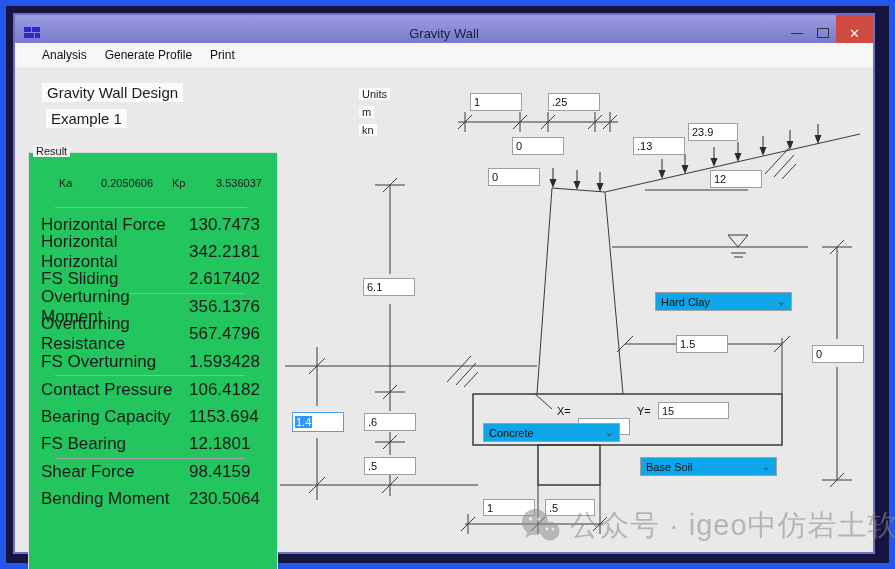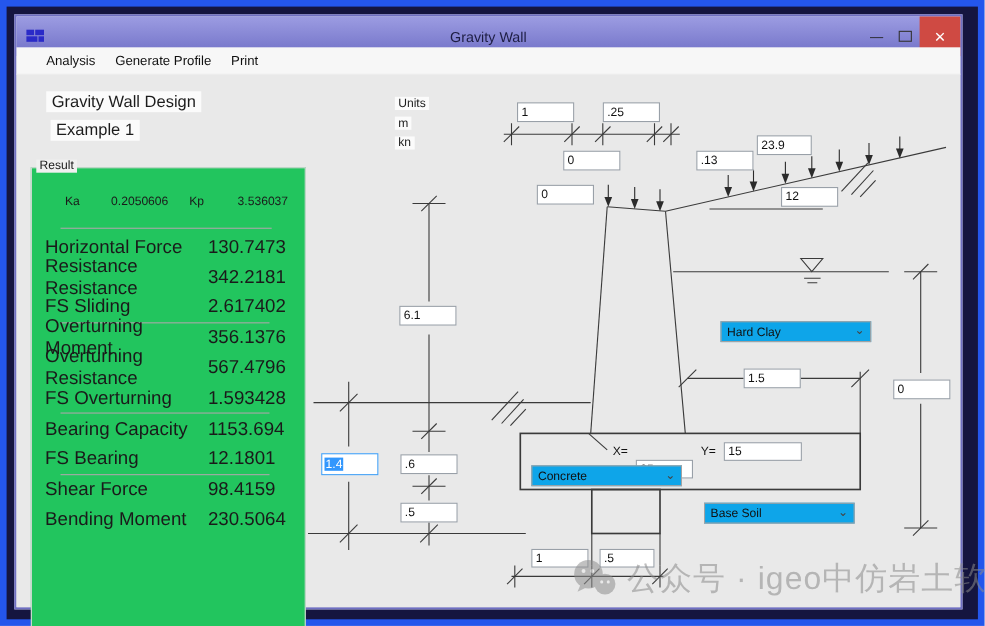--- a/index.html
+++ b/index.html
@@ -108,41 +108,45 @@
         <span style="left:143px;">Kp</span>
         <span style="left:187px;">3.536037</span>
       </div>
       <div class="r-sep-ka"></div>
       <div class="r-rows">
           <div class="r-row">
             <span class="r-label">Horizontal Force</span>
             <span class="r-value">130.7473</span>
           </div>
           <div class="r-row">
-            <span class="r-label">Resistance Resistance</span>
+            <span class="r-label">Horizontal Horizontal</span>
             <span class="r-value">342.2181</span>
           </div>
           <div class="r-row">
             <span class="r-label">FS Sliding</span>
             <span class="r-value">2.617402</span>
           </div>
           <div class="r-sep"></div>
           <div class="r-row">
             <span class="r-label">Overturning Moment</span>
             <span class="r-value">356.1376</span>
           </div>
           <div class="r-row">
             <span class="r-label">Overturning Resistance</span>
             <span class="r-value">567.4796</span>
           </div>
           <div class="r-row">
             <span class="r-label">FS Overturning</span>
             <span class="r-value">1.593428</span>
           </div>
           <div class="r-sep"></div>
+          <div class="r-row">
+            <span class="r-label">Contact Pressure</span>
+            <span class="r-value">106.4182</span>
+          </div>
           <div class="r-row">
             <span class="r-label">Bearing Capacity</span>
             <span class="r-value">1153.694</span>
           </div>
           <div class="r-row">
             <span class="r-label">FS Bearing</span>
             <span class="r-value">12.1801</span>
           </div>
           <div class="r-sep"></div>
           <div class="r-row">

